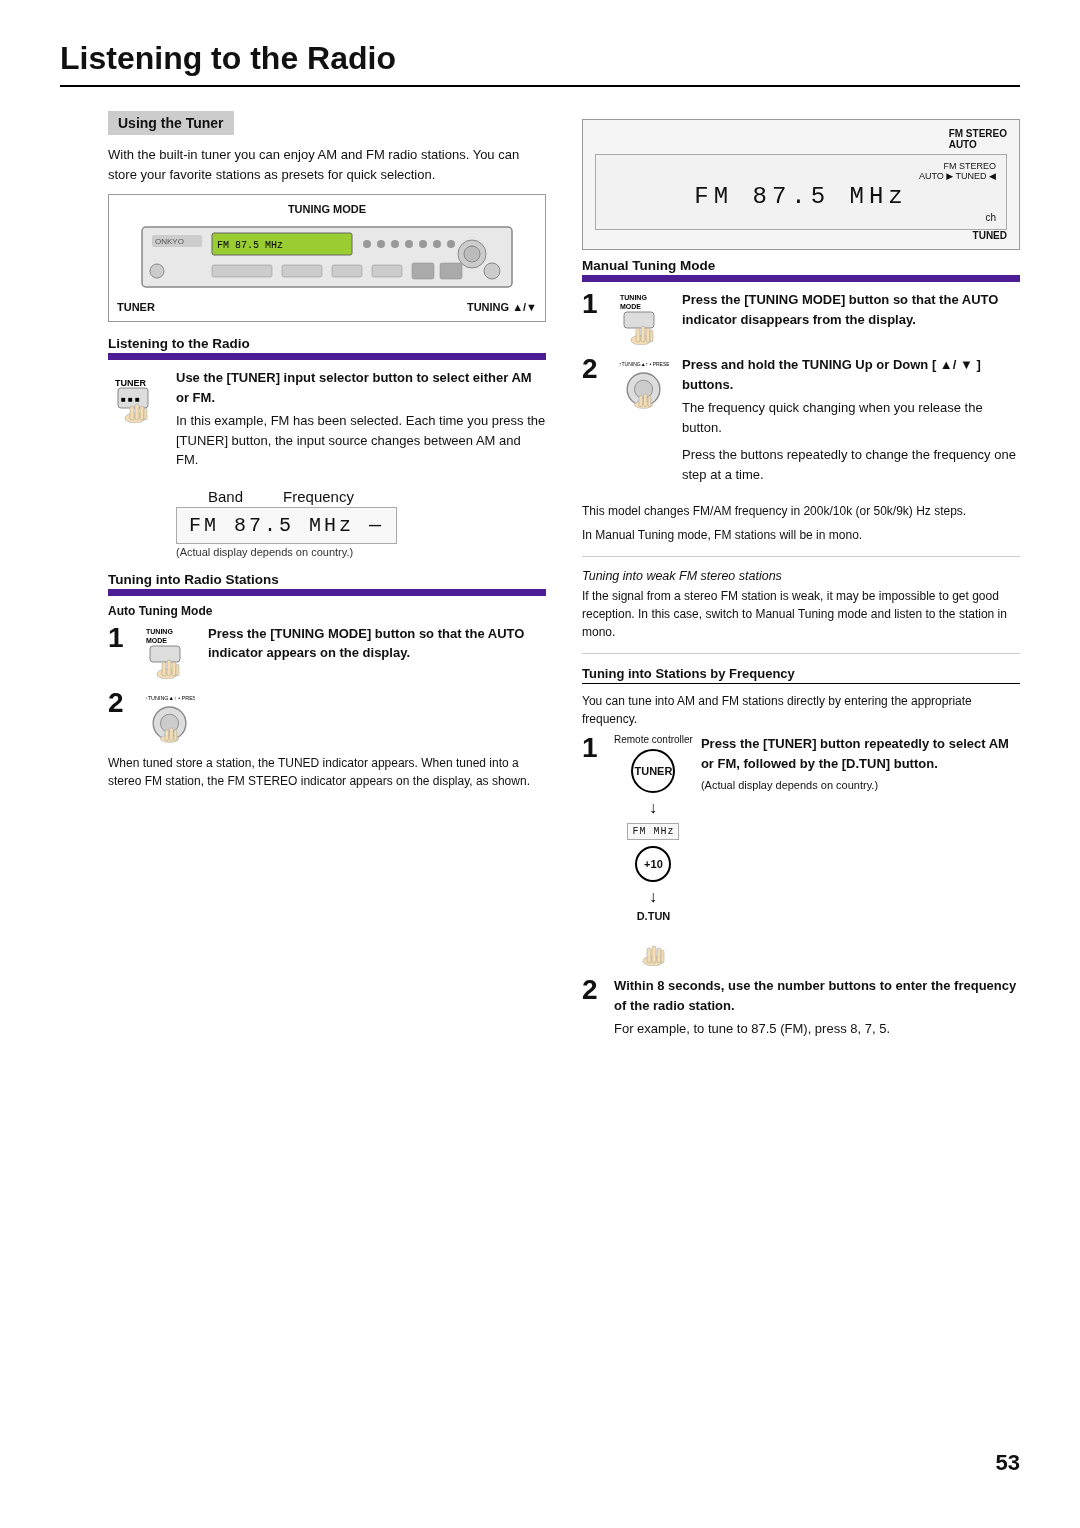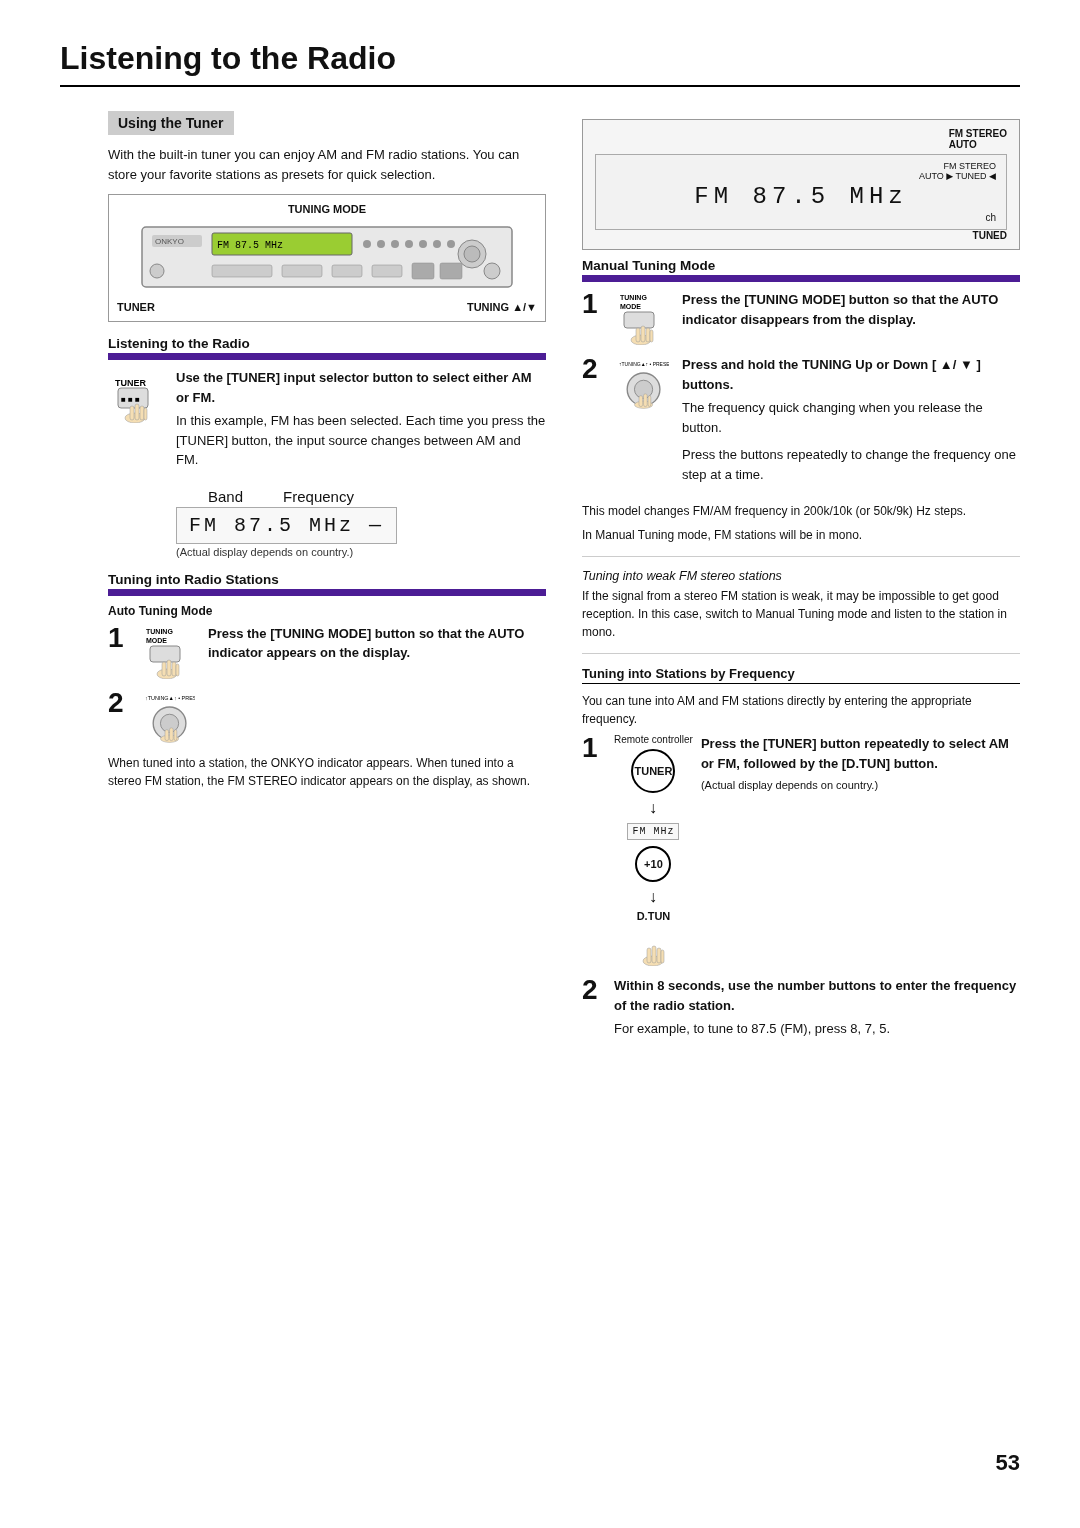--- a/index.html
+++ b/index.html
@@ -354,21 +354,21 @@
             <circle cx="27" cy="35" r="10" fill="#ccc" stroke="#888" stroke-width="1"></circle>
 
             <ellipse cx="27" cy="52" rx="10" ry="4" fill="#f5deb3" stroke="#999" stroke-width="0.5"></ellipse>
             <rect x="22" y="42" width="4" height="12" rx="2" fill="#f5deb3" stroke="#999" stroke-width="0.5"></rect>
             <rect x="27" y="40" width="4" height="14" rx="2" fill="#f5deb3" stroke="#999" stroke-width="0.5"></rect>
             <rect x="32" y="42" width="3" height="12" rx="2" fill="#f5deb3" stroke="#999" stroke-width="0.5"></rect>
           </svg>
         </div>
       </div>
 
-      <p class="note-text">When tuned into a station, the ONKYO indicator appears. When tuned into a stereo FM station, the FM STEREO indicator appears on the display, as shown.</p>
+      <p class="note-text">When tuned store a station, the TUNED indicator appears. When tuned into a stereo FM station, the FM STEREO indicator appears on the display, as shown.</p>
     </div>
   </div>
 
   <div class="col-right">
 
     <div class="fm-display-right">
       <div class="fm-indicator-row">
         <span>
           <span>FM STEREO</span><br>
           <span>AUTO</span>

